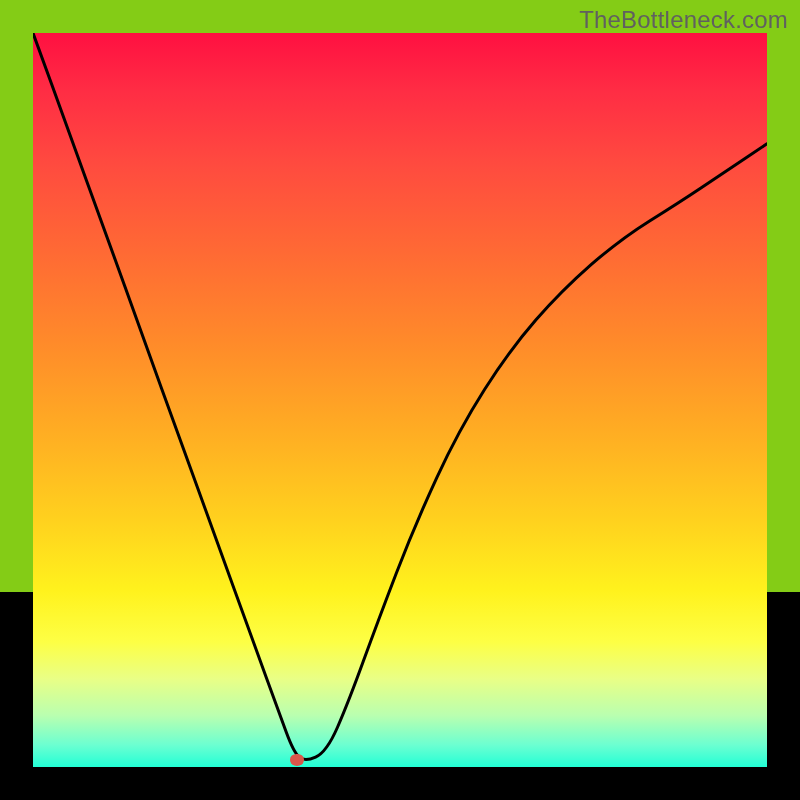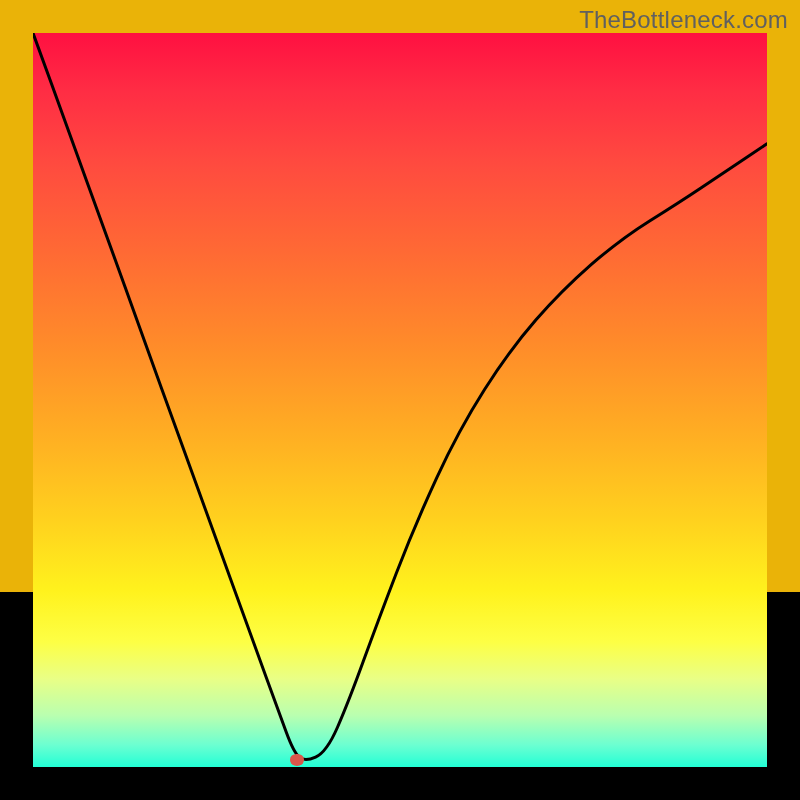--- a/index.html
+++ b/index.html
@@ -8,21 +8,21 @@
     width: 800px;
     height: 800px;
     background: #000;
     overflow: hidden;
     font-family: Arial, Helvetica, sans-serif;
   }
   .frame {
     position: relative;
     width: 800px;
     height: 592px;
-    background: #eab308;
+    background: #84cc16;
   }
   .plot-area {
     position: absolute;
     left: 33px;
     top: 33px;
     width: 734px;
     height: 734px;
     
     background: linear-gradient(
       to bottom,

